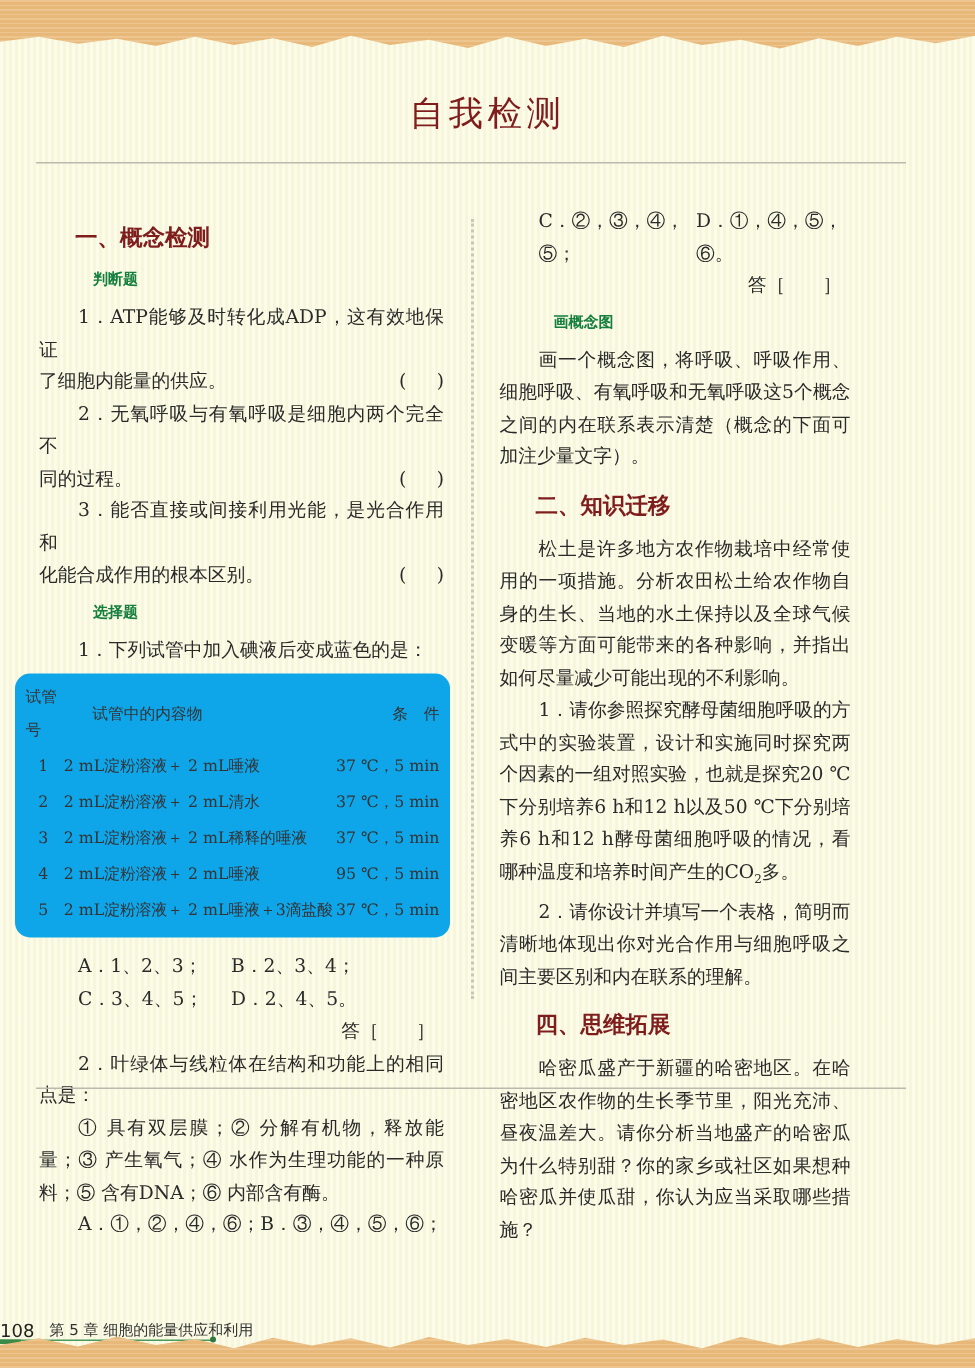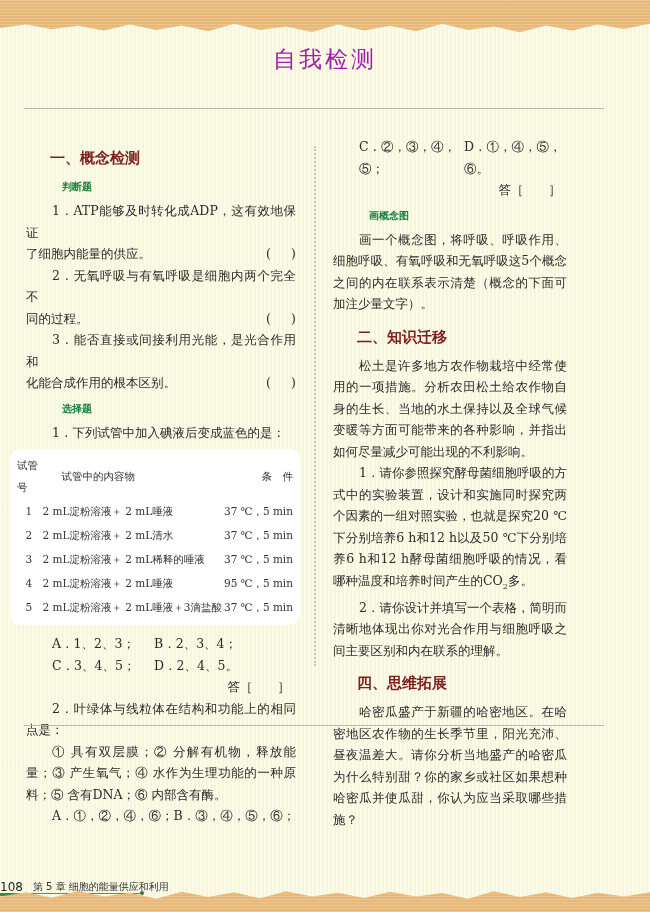--- a/index.html
+++ b/index.html
@@ -16,22 +16,22 @@
     background-image: repeating-linear-gradient(0deg, rgba(255,255,255,0.18) 0px, rgba(255,255,255,0.18) 1px, transparent 1px, transparent 3px);
     clip-path: polygon(0 0,100% 0,100% 70%,96% 85%,92% 72%,88% 90%,84% 75%,80% 95%,76% 78%,72% 88%,68% 70%,64% 92%,60% 76%,56% 90%,52% 72%,48% 94%,44% 78%,40% 88%,36% 70%,32% 92%,28% 75%,24% 88%,20% 72%,16% 90%,12% 76%,8% 86%,4% 72%,0 82%);
   }
   .bottom-band {
     position: absolute; left: 0; bottom: 0; width: 650px; height: 22px;
     background: #e8b878;
     background-image: repeating-linear-gradient(0deg, rgba(255,255,255,0.18) 0px, rgba(255,255,255,0.18) 1px, transparent 1px, transparent 3px);
     clip-path: polygon(0 30%,4% 10%,8% 35%,12% 5%,16% 30%,20% 12%,24% 40%,28% 8%,32% 32%,36% 10%,40% 38%,44% 6%,48% 30%,52% 12%,56% 36%,60% 8%,64% 30%,68% 14%,72% 40%,76% 6%,80% 32%,84% 10%,88% 36%,92% 12%,96% 30%,100% 10%,100% 100%,0 100%);
   }
   .title {
-    position: absolute; left: 0; width: 650px; top: 44px; text-align: center;
-    font-family: "DejaVu Serif", serif; font-size: 23px; letter-spacing: 3px; color: #a21caf;
+    position: absolute; left: 0; width: 650px; top: 60px; text-align: center;
+    font-family: "DejaVu Serif", serif; font-size: 23px; letter-spacing: 3px; color: #7f1d1d;
   }
   .rule { position: absolute; left: 24px; width: 580px; height: 1px; background: #b9b9ae; }
   .rule.top { top: 108px; }
   .rule.bottom { top: 725px; }
   .col-divider {
     position: absolute; left: 314px; top: 146px; height: 520px; width: 0;
     border-left: 2px dotted #c9c7b2;
   }
   .col { position: absolute; font-size: 12.5px; line-height: 21.5px; }
   .col.left { left: 26px; top: 140px; width: 270px; }
@@ -45,21 +45,21 @@
     font-size: 10px; padding-left: 36px; margin: 4px 0 2px 0; line-height: 22px;
   }
   .p { text-indent: 26px; margin: 0; text-align: justify; }
   .paren-row { display: flex; justify-content: space-between; }
   .paren { width: 30px; display: flex; justify-content: space-between; }
   .answer { text-align: right; padding-right: 6px; }
   .choices { padding-left: 26px; }
   .choices .row { display: flex; }
   .choices .row span:first-child { width: 102px; }
   .tbl {
-    margin: 6px 0 8px -16px; width: 290px; background: #ffffff;
+    margin: 6px 0 8px -16px; width: 290px; background: #0ea5e9;
     border-radius: 10px; padding: 4px 6px 6px 6px; box-sizing: border-box;
     font-size: 10.5px; line-height: 22px;
   }
   .tbl table { width: 100%; border-collapse: collapse; }
   .tbl th { font-weight: normal; text-align: left; color: #333; }
   .tbl td { color: #333; white-space: nowrap; }
   .tbl td.num { width: 42px; text-align: center; }
   .tbl td.cond, .tbl th.cond { text-align: right; }
   .footer {
     position: absolute; left: 0; top: 880px; font-size: 10px; color: #333;

